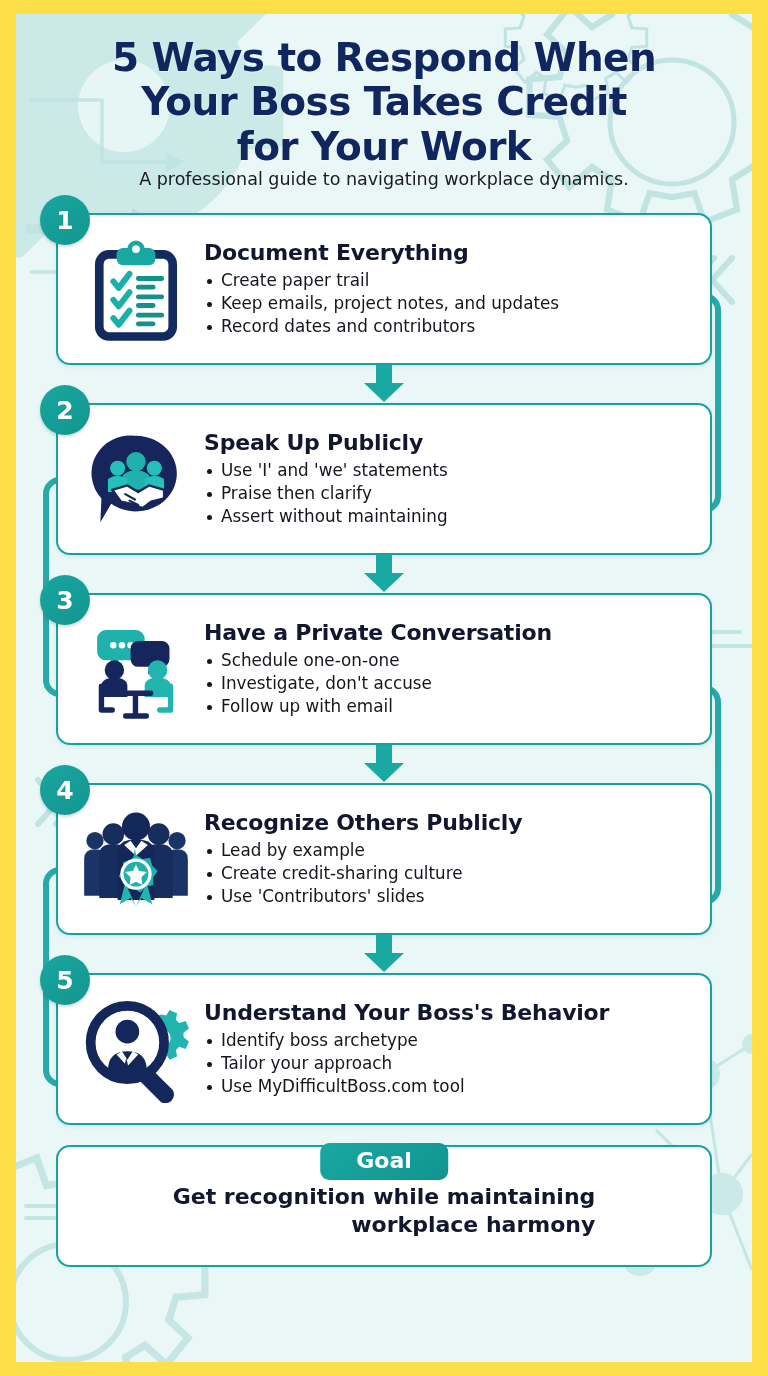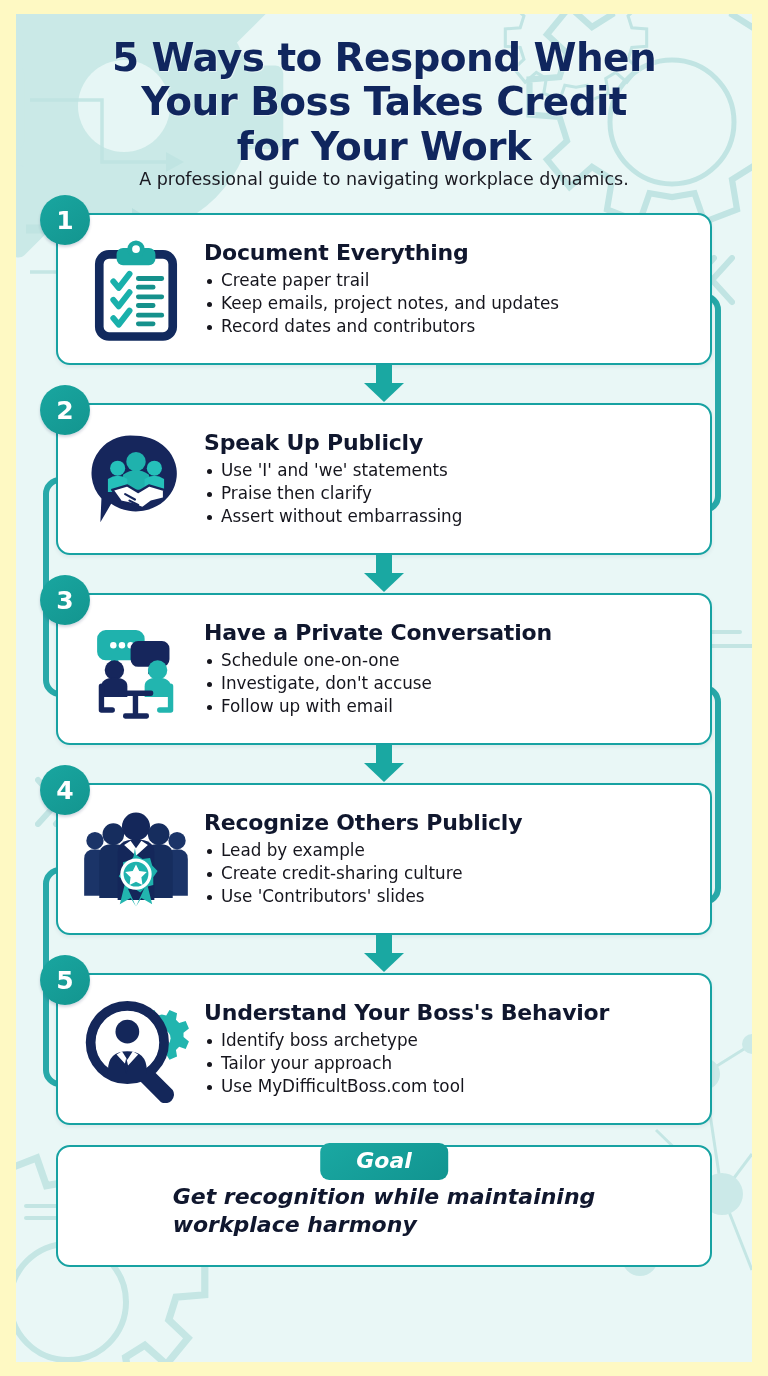--- a/index.html
+++ b/index.html
@@ -5,21 +5,21 @@
   * { margin:0; padding:0; box-sizing:border-box; }
   html,body { width:768px; height:1376px; }
   body {
     font-family:"DejaVu Sans", sans-serif;
     background:#0d1b4b;
     overflow:hidden;
   }
   .poster {
     position:relative;
     width:768px; height:1376px;
-    background:#fef9c3;
+    background:#fde047;
     padding:14px 16px 14px 16px;
   }
   .canvas {
     position:relative;
     width:100%; height:100%;
     background:#e9f7f6;
     overflow:hidden;
   }
   .bg-svg {
     position:absolute; inset:0;
@@ -122,42 +122,41 @@
     align-items:flex-start;
   }
   .connector svg { display:block; }
 
   
   .goal-section {
     position:relative;
     z-index:3;
     margin-top:7px;
     padding:0 40px;
-    font-style:italic;
   }
   .goal-badge {
     position:absolute;
     left:50%; transform:translateX(-50%);
     top:-2px;
     background:linear-gradient(145deg,#1aa8a2,#119490);
     color:#ffffff;
     font-size:22px;
     font-weight:bold;
     padding:5px 36px 7px 36px;
     border-radius:9px;
     z-index:7;
   }
   .goal-card {
     position:relative;
     margin-top:20px;
     background:#ffffff;
     border:2.5px solid #17a2a2;
     border-radius:14px;
     padding:36px 20px 26px 20px;
-    text-align:left;
+    text-align:right;
     min-height:106px;
     display:flex; align-items:center; justify-content:center;
   }
   .goal-text {
     font-size:22px;
     font-weight:bold;
     color:#10172e;
     line-height:1.26;
   }
 </style>
@@ -331,21 +330,21 @@
               <path d="M58,50 q9,-6 18,0 v12 h-18 z" fill="#25c0ba"></path>
               <path d="M28,60 l14,-4 l10,6 l10,-6 l14,4 v8 l-12,3 l-8,6 l-10,-4 l-10,-2 z" fill="#ffffff" stroke="#16265c" stroke-width="2.2" stroke-linejoin="round"></path>
               <path d="M40,64 l9,5 M44,70 l8,4 M48,75 l7,3" stroke="#16265c" stroke-width="2" stroke-linecap="round" fill="none"></path>
             </svg>
           </div>
           <div class="content">
             <div class="card-title">Speak Up Publicly</div>
             <ul class="bullets">
               <li>Use 'I' and 'we' statements</li>
               <li>Praise then clarify</li>
-              <li>Assert without embarrassing</li>
+              <li>Assert without maintaining</li>
             </ul>
           </div>
         </div>
       </div>
 
       <div class="connector">
         <svg width="44" height="38" viewBox="0 0 44 38">
           <rect x="14" y="0" width="16" height="20" fill="#1aa8a2"></rect>
           <path d="M2,18 L42,18 L22,37 Z" fill="#1aa8a2"></path>
         </svg>

